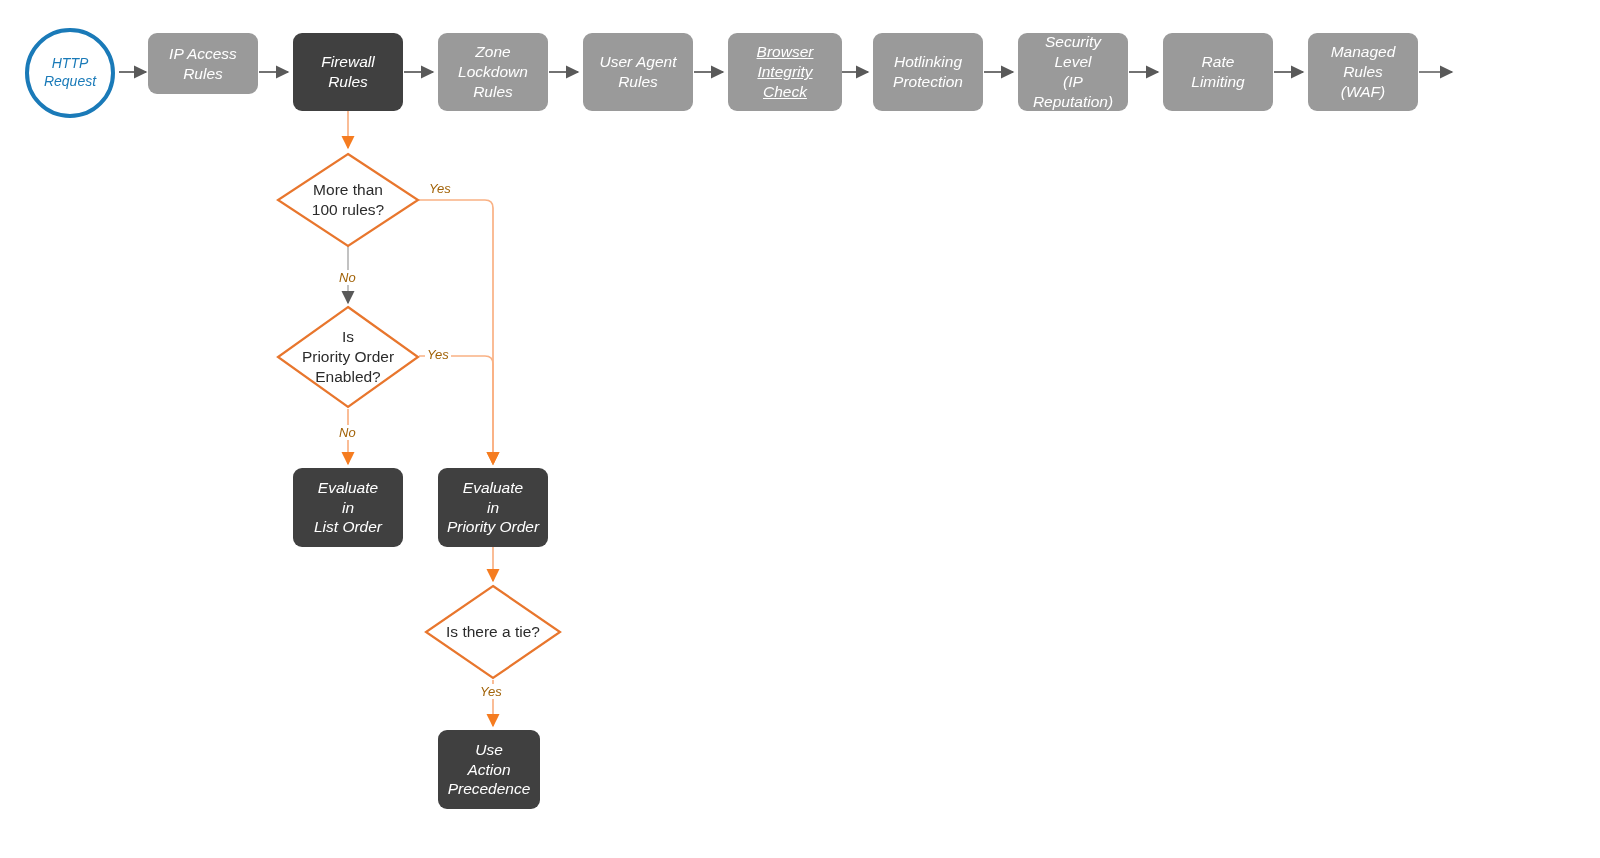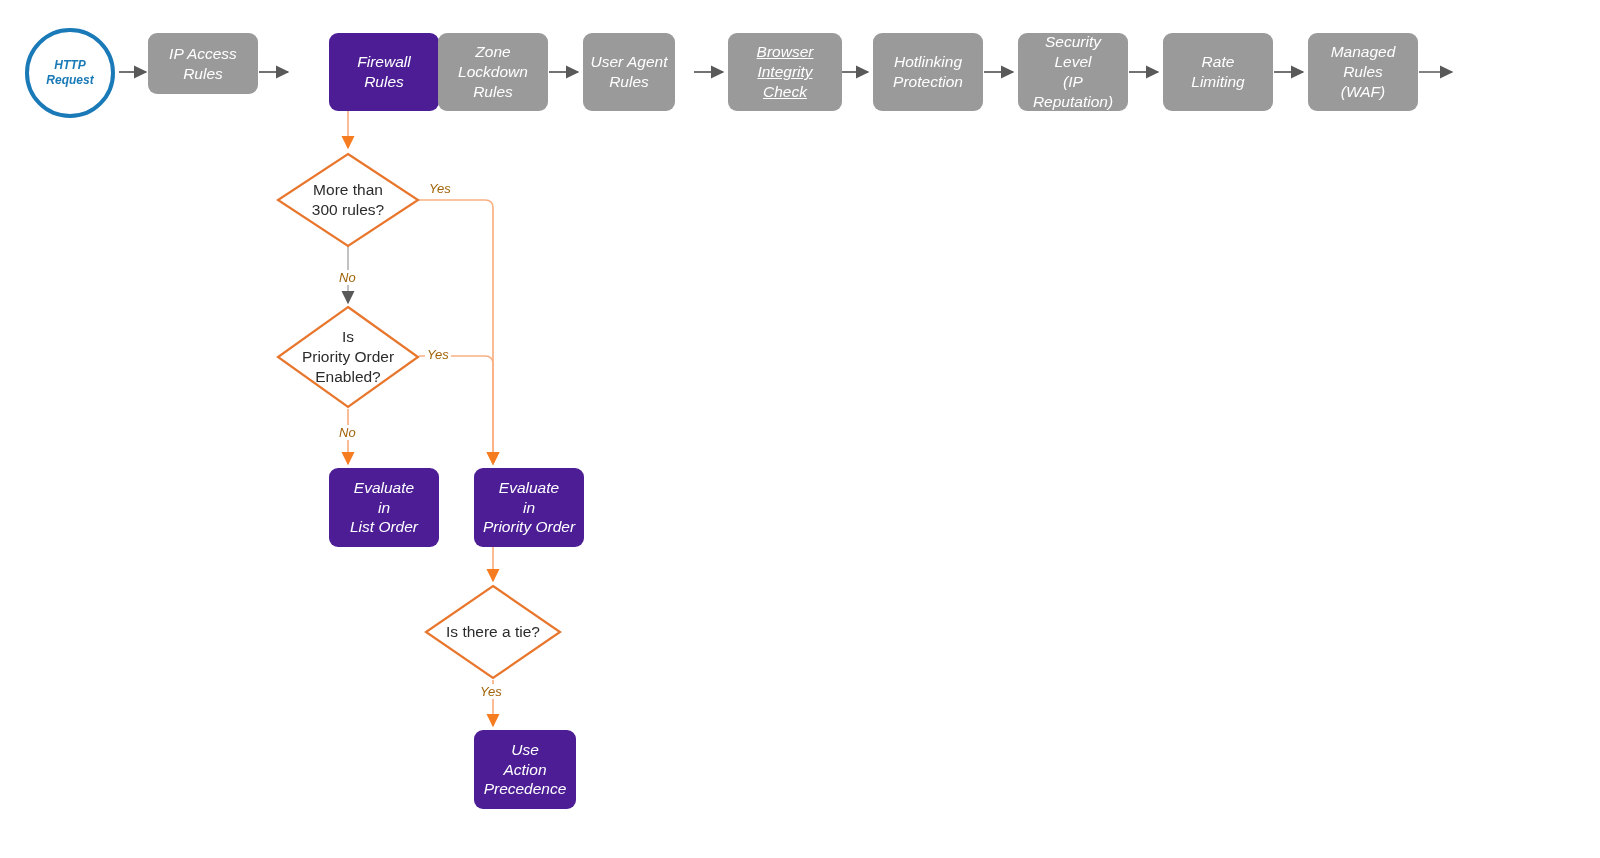--- a/index.html
+++ b/index.html
@@ -39,28 +39,28 @@
   
   .box {
     border-radius: 9px;
     color: #ffffff;
     font-style: italic;
     font-size: 15.5px;
     padding: 4px 6px;
     white-space: pre-line;
   }
   .box.gray   { background: #9a9a9a; }
-  .box.orange { background: #4c1d95; margin-left: 36px; }
+  .box.orange { background: #404040; }
 
   
   .circle {
     border-radius: 50%;
-    font-weight: bold;
+    font-weight: normal;
     font-style: italic;
-    font-size: 12px;
+    font-size: 14px;
     white-space: pre-line;
   }
   .circle.start {
     background: #ffffff;
     border: 4px solid #1a7ab8;
     color: #1a7ab8;
   }
   .circle.end {
     background: #1a7ab8;
     color: #ffffff;
@@ -149,21 +149,21 @@
   <div class="node box gray" style="left:148px; top:33px; width:110px; height:61px;">IP Access
 Rules</div>
 
   <div class="node box orange" style="left:293px; top:33px; width:110px; height:78px;">Firewall
 Rules</div>
 
   <div class="node box gray" style="left:438px; top:33px; width:110px; height:78px;">Zone
 Lockdown
 Rules</div>
 
-  <div class="node box gray" style="left:583px; top:33px; width:92px; height:78px;">User Agent
+  <div class="node box gray" style="left:583px; top:33px; width:110px; height:78px;">User Agent
 Rules</div>
 
   <div class="node box gray" style="left:728px; top:33px; width:114px; height:78px;text-decoration:underline;">Browser
 Integrity
 Check</div>
 
   <div class="node box gray" style="left:873px; top:33px; width:110px; height:78px;">Hotlinking
 Protection</div>
 
   <div class="node box gray" style="left:1018px; top:33px; width:110px; height:78px;">Security
@@ -176,21 +176,21 @@
   <div class="node box gray" style="left:1308px; top:33px; width:110px; height:78px;">Managed
 Rules
 (WAF)</div>
 
 
   <div class="diamond" style="left:276px; top:152px; width:144px; height:96px;">
     <svg class="shape" viewBox="0 0 144 96" xmlns="http://www.w3.org/2000/svg">
       <polygon points="72,2 142,48 72,94 2,48" fill="#ffffff" stroke="#e8762d" stroke-width="2.2"></polygon>
     </svg>
     <div class="dlabel">More than
-300 rules?</div>
+100 rules?</div>
   </div>
 
   <div class="diamond" style="left:276px; top:305px; width:144px; height:104px;">
     <svg class="shape" viewBox="0 0 144 104" xmlns="http://www.w3.org/2000/svg">
       <polygon points="72,2 142,52 72,102 2,52" fill="#ffffff" stroke="#e8762d" stroke-width="2.2"></polygon>
     </svg>
     <div class="dlabel">Is
 Priority Order
 Enabled?</div>
   </div>

